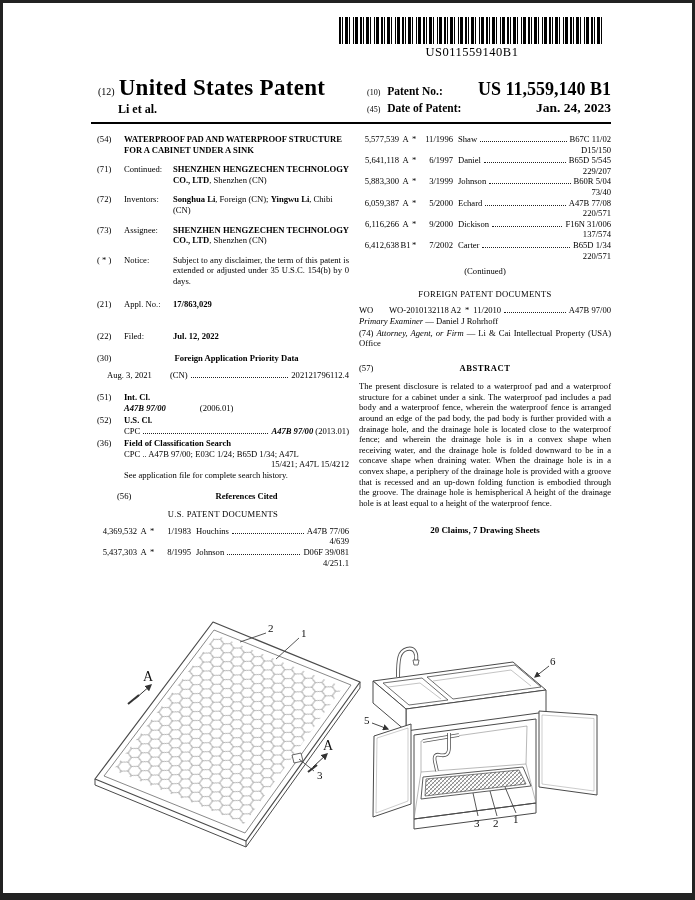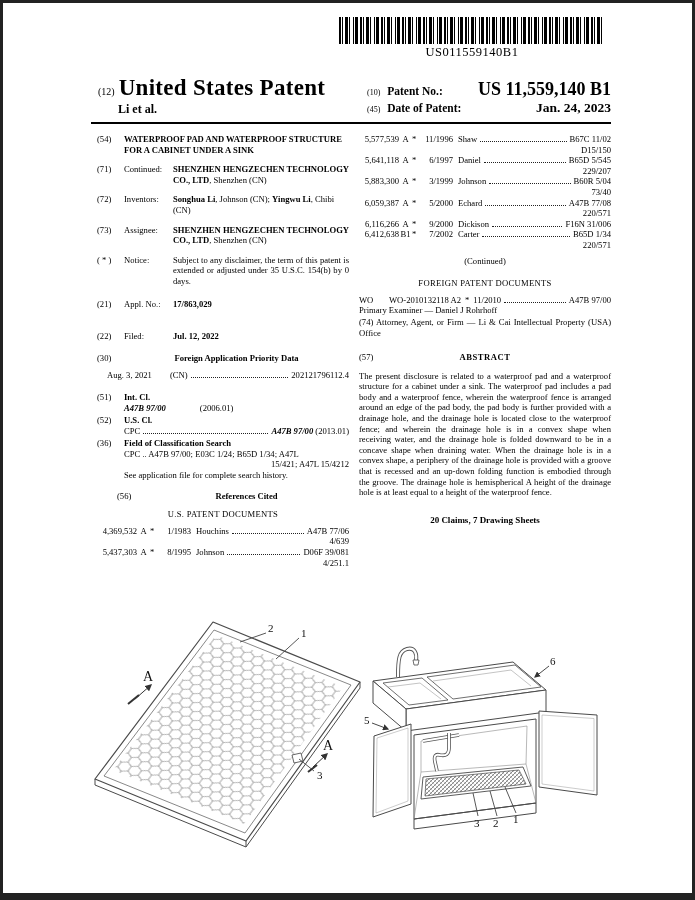--- a/index.html
+++ b/index.html
@@ -31,21 +31,21 @@
   .rule{position:absolute;left:88px;top:119px;width:520px;height:2px;background:#000;}
 
   
   .col{position:absolute;top:131px;width:252px;font-size:8.6px;line-height:10.6px;}
   .col-l{left:94px;} .col-r{left:356px;}
   .sec{display:flex;margin-bottom:9px;}
   .sec-num{width:27px;flex:0 0 27px;}
   .sec-lbl{width:49px;flex:0 0 49px;}
   .sec-body{flex:1;}
   b{font-weight:bold;}
-  .it{}
+  .it{font-style:italic;}
   .bi{font-weight:bold;font-style:italic;}
   .center{text-align:center;}
   .just{text-align:justify;}
   .dots{flex:1 1 auto;border-bottom:1.2px dotted #222;margin:0 3px;height:7px;min-width:8px;}
   .fxrow{display:flex;align-items:baseline;}
   .rightline{text-align:right;}
 
   .refrow{display:flex;align-items:baseline;}
   .r-num{width:40px;flex:0 0 40px;text-align:right;}
   .r-kind{width:13px;flex:0 0 13px;text-align:center;}
@@ -100,21 +100,21 @@
 
     <div class="sec">
       <span class="sec-num">(71)</span>
       <span class="sec-lbl">Continued:</span>
       <span class="sec-body"><b>SHENZHEN HENGZECHEN TECHNOLOGY CO., LTD</b><span>, Shenzhen (CN)</span></span>
     </div>
 
     <div class="sec">
       <span class="sec-num">(72)</span>
       <span class="sec-lbl">Inventors:</span>
-      <span class="sec-body"><b>Songhua Li</b><span>, Johnson (CN); </span><b>Yingwu Li</b><span>, Chibi (CN)</span></span>
+      <span class="sec-body"><b>Songhua Li</b><span>, Foreign (CN); </span><b>Yingwu Li</b><span>, Chibi (CN)</span></span>
     </div>
 
     <div class="sec">
       <span class="sec-num">(73)</span>
       <span class="sec-lbl">Assignee:</span>
       <span class="sec-body"><b>SHENZHEN HENGZECHEN TECHNOLOGY CO., LTD</b><span>, Shenzhen (CN)</span></span>
     </div>
 
     <div class="sec" style="margin-bottom:12px;">
       <span class="sec-num">( * )</span>
@@ -254,20 +254,21 @@
         <div class="refrow2">220/571</div>
         <div class="refrow">
           <span class="r-num">6,116,266</span>
           <span class="r-kind">A</span>
           <span class="r-star">*</span>
           <span class="r-date">9/2000</span>
           <span class="r-name">Dickison</span>
           <span class="dots"></span>
           <span class="r-cls">F16N 31/006</span>
         </div>
+        <div class="refrow2">137/574</div>
         <div class="refrow">
           <span class="r-num">6,412,638</span>
           <span class="r-kind">B1</span>
           <span class="r-star">*</span>
           <span class="r-date">7/2002</span>
           <span class="r-name">Carter</span>
           <span class="dots"></span>
           <span class="r-cls">B65D 1/34</span>
         </div>
         <div class="refrow2">220/571</div>

